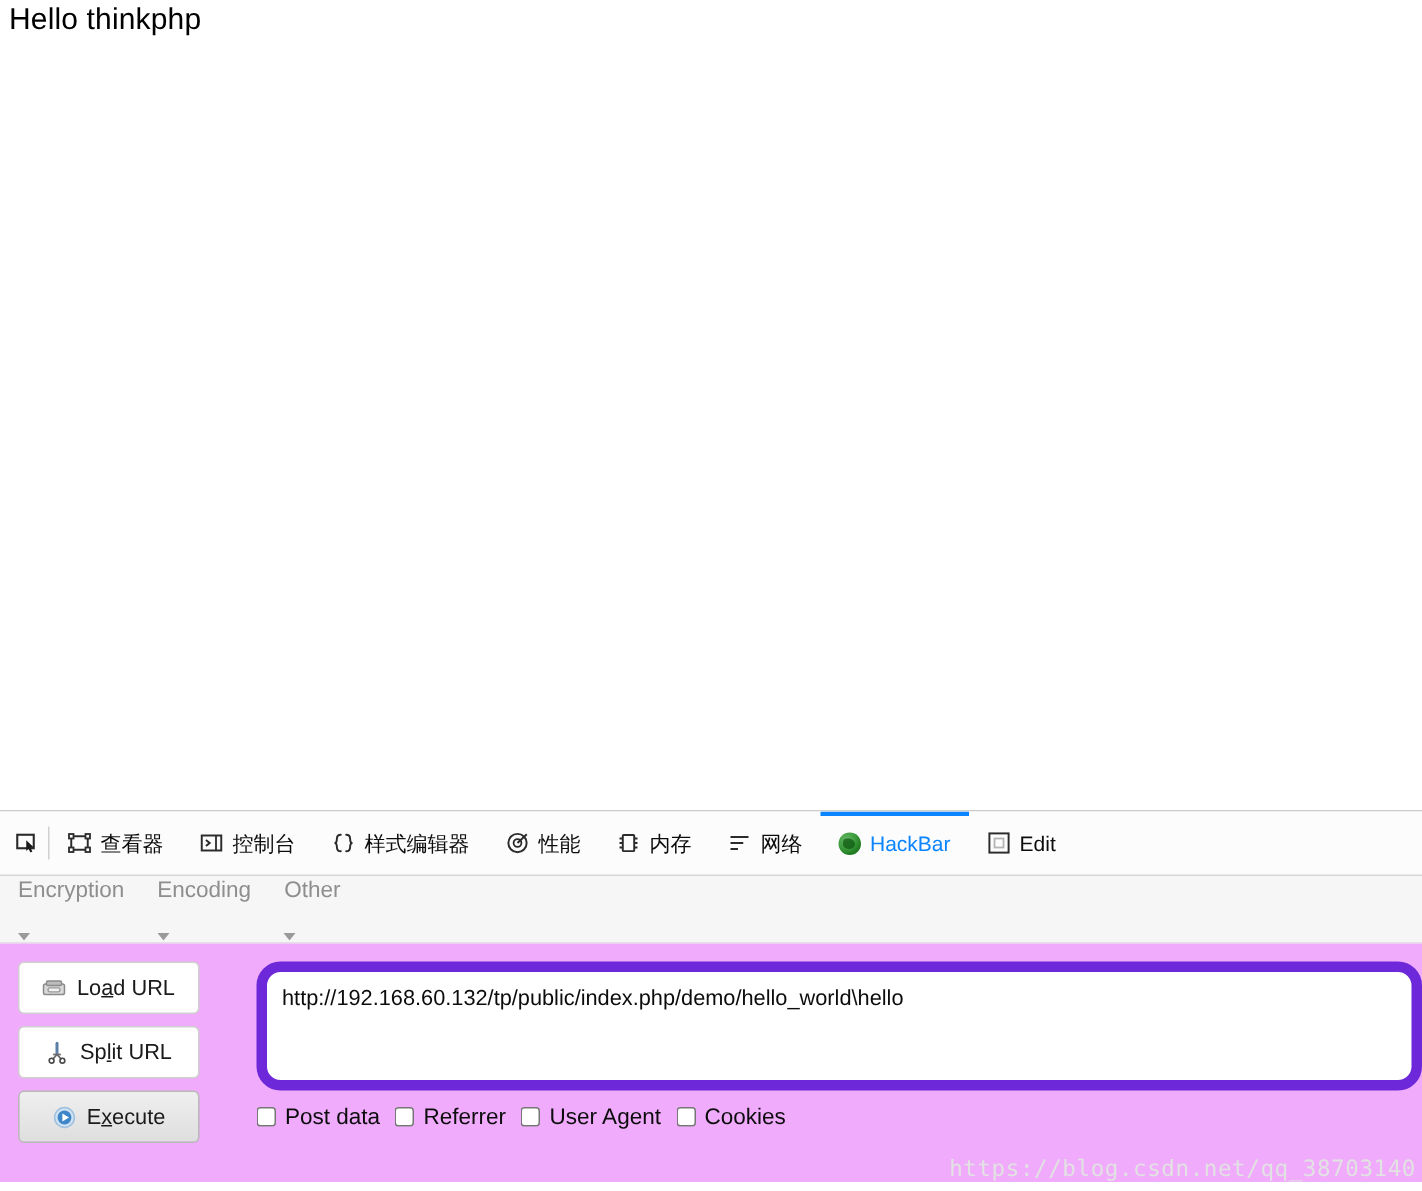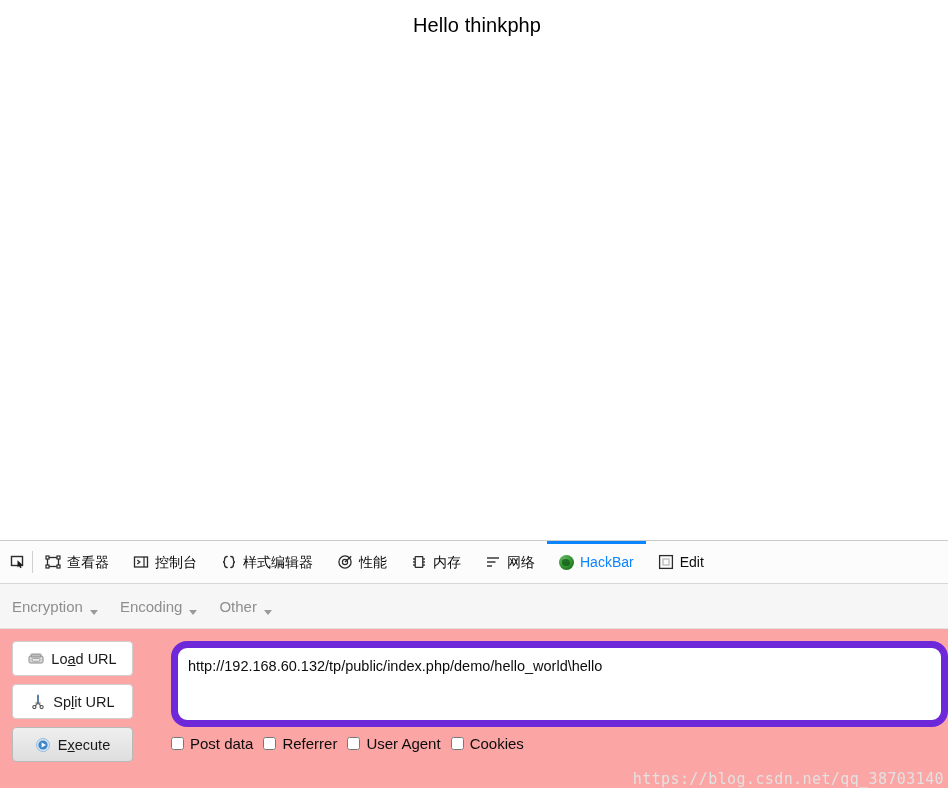--- a/index.html
+++ b/index.html
@@ -15,26 +15,25 @@
 
   
   .page-content {
     position: absolute;
     left: 0; top: 0;
     width: 948px; height: 545px;
     background: #ffffff;
   }
   .page-heading {
     margin: 0;
-    padding: 14px 0 0 6px;
+    padding: 2px 0 0 6px;
     font-size: 20px;
     font-weight: 400;
     color: #000000;
     letter-spacing: 0.1px;
-    text-align: center;
   }
 
   
   .devtools {
     position: absolute;
     left: 0; top: 540px;
     width: 948px; height: 249px;
     background: #ffffff;
     border-top: 1px solid #cccccc;
   }
@@ -117,39 +116,40 @@
     display: flex;
     align-items: center;
     height: 45px;
     background: #f6f6f6;
     border-bottom: 1px solid #e2e2e2;
     padding-left: 12px;
     gap: 22px;
   }
   .hb-dropdown {
     display: inline-flex;
-    align-items: flex-end;
-    gap: 7px;
+    align-items: flex-start;
+    gap: 20px;
     font-size: 15px;
     color: #8e8e8e;
     cursor: pointer;
+    flex-direction: column;
   }
   .caret {
     width: 0; height: 0;
     border-left: 4.5px solid transparent;
     border-right: 4.5px solid transparent;
     border-top: 5px solid #9a9a9a;
     display: inline-block;
   }
 
   
   .hb-body {
     position: relative;
     padding: 12px 0 0 0;
-    background: #fca5a5;
+    background: #f0abfc;
     height: 159px;
   }
 
   .hb-btn-col {
     position: absolute;
     left: 12px; top: 12px;
     width: 121px;
     display: flex;
     flex-direction: column;
     gap: 8px;

